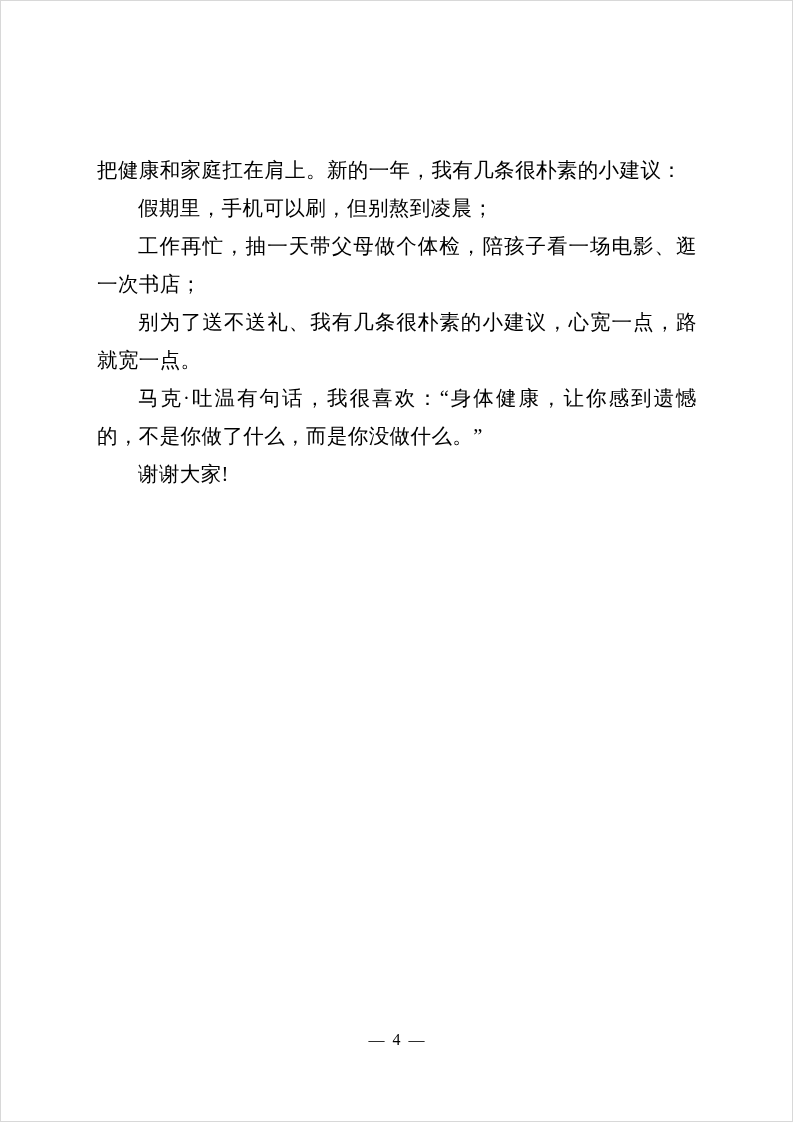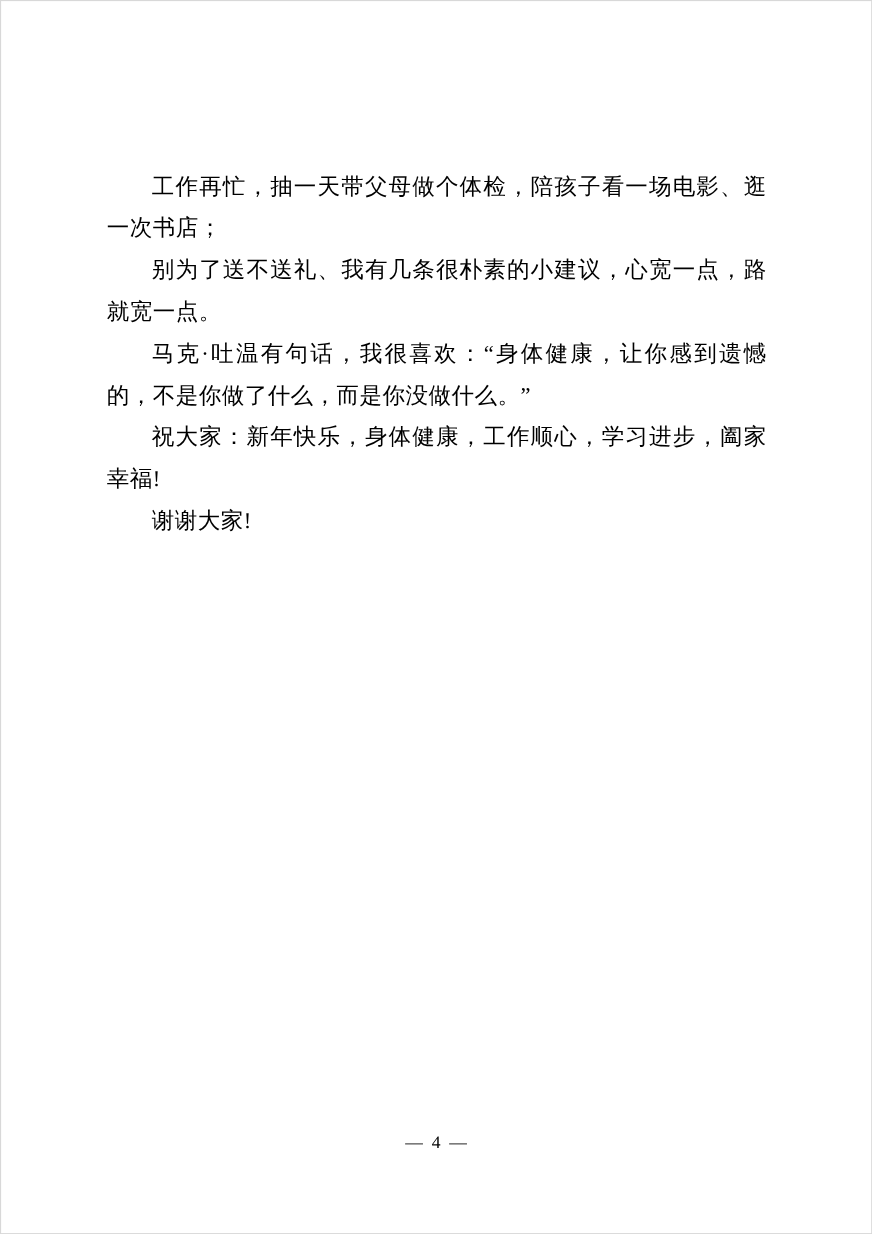--- a/index.html
+++ b/index.html
@@ -51,20 +51,21 @@
     font-size: 16px;
     letter-spacing: 2px;
     font-family: "Liberation Serif", "DejaVu Serif", serif;
   }
 </style>
 </head>
 <body>
 
 <div class="page">
   <div class="content">
+    <p class="para">把健康和家庭扛在肩上。新的一年，我有几条很朴素的小建议：</p>
+    <p class="para indent">假期里，手机可以刷，但别熬到凌晨；</p>
     <p class="para indent">工作再忙，抽一天带父母做个体检，陪孩子看一场电影、逛一次书店；</p>
     <p class="para indent">别为了送不送礼、我有几条很朴素的小建议，心宽一点，路就宽一点。</p>
     <p class="para indent">马克·吐温有句话，我很喜欢：“身体健康，让你感到遗憾的，不是你做了什么，而是你没做什么。”</p>
-    <p class="para indent">祝大家：新年快乐，身体健康，工作顺心，学习进步，阖家幸福!</p>
     <p class="para indent">谢谢大家!</p>
   </div>
   <div class="footer">— 4 —</div>
 </div>
 
 </body></html>

